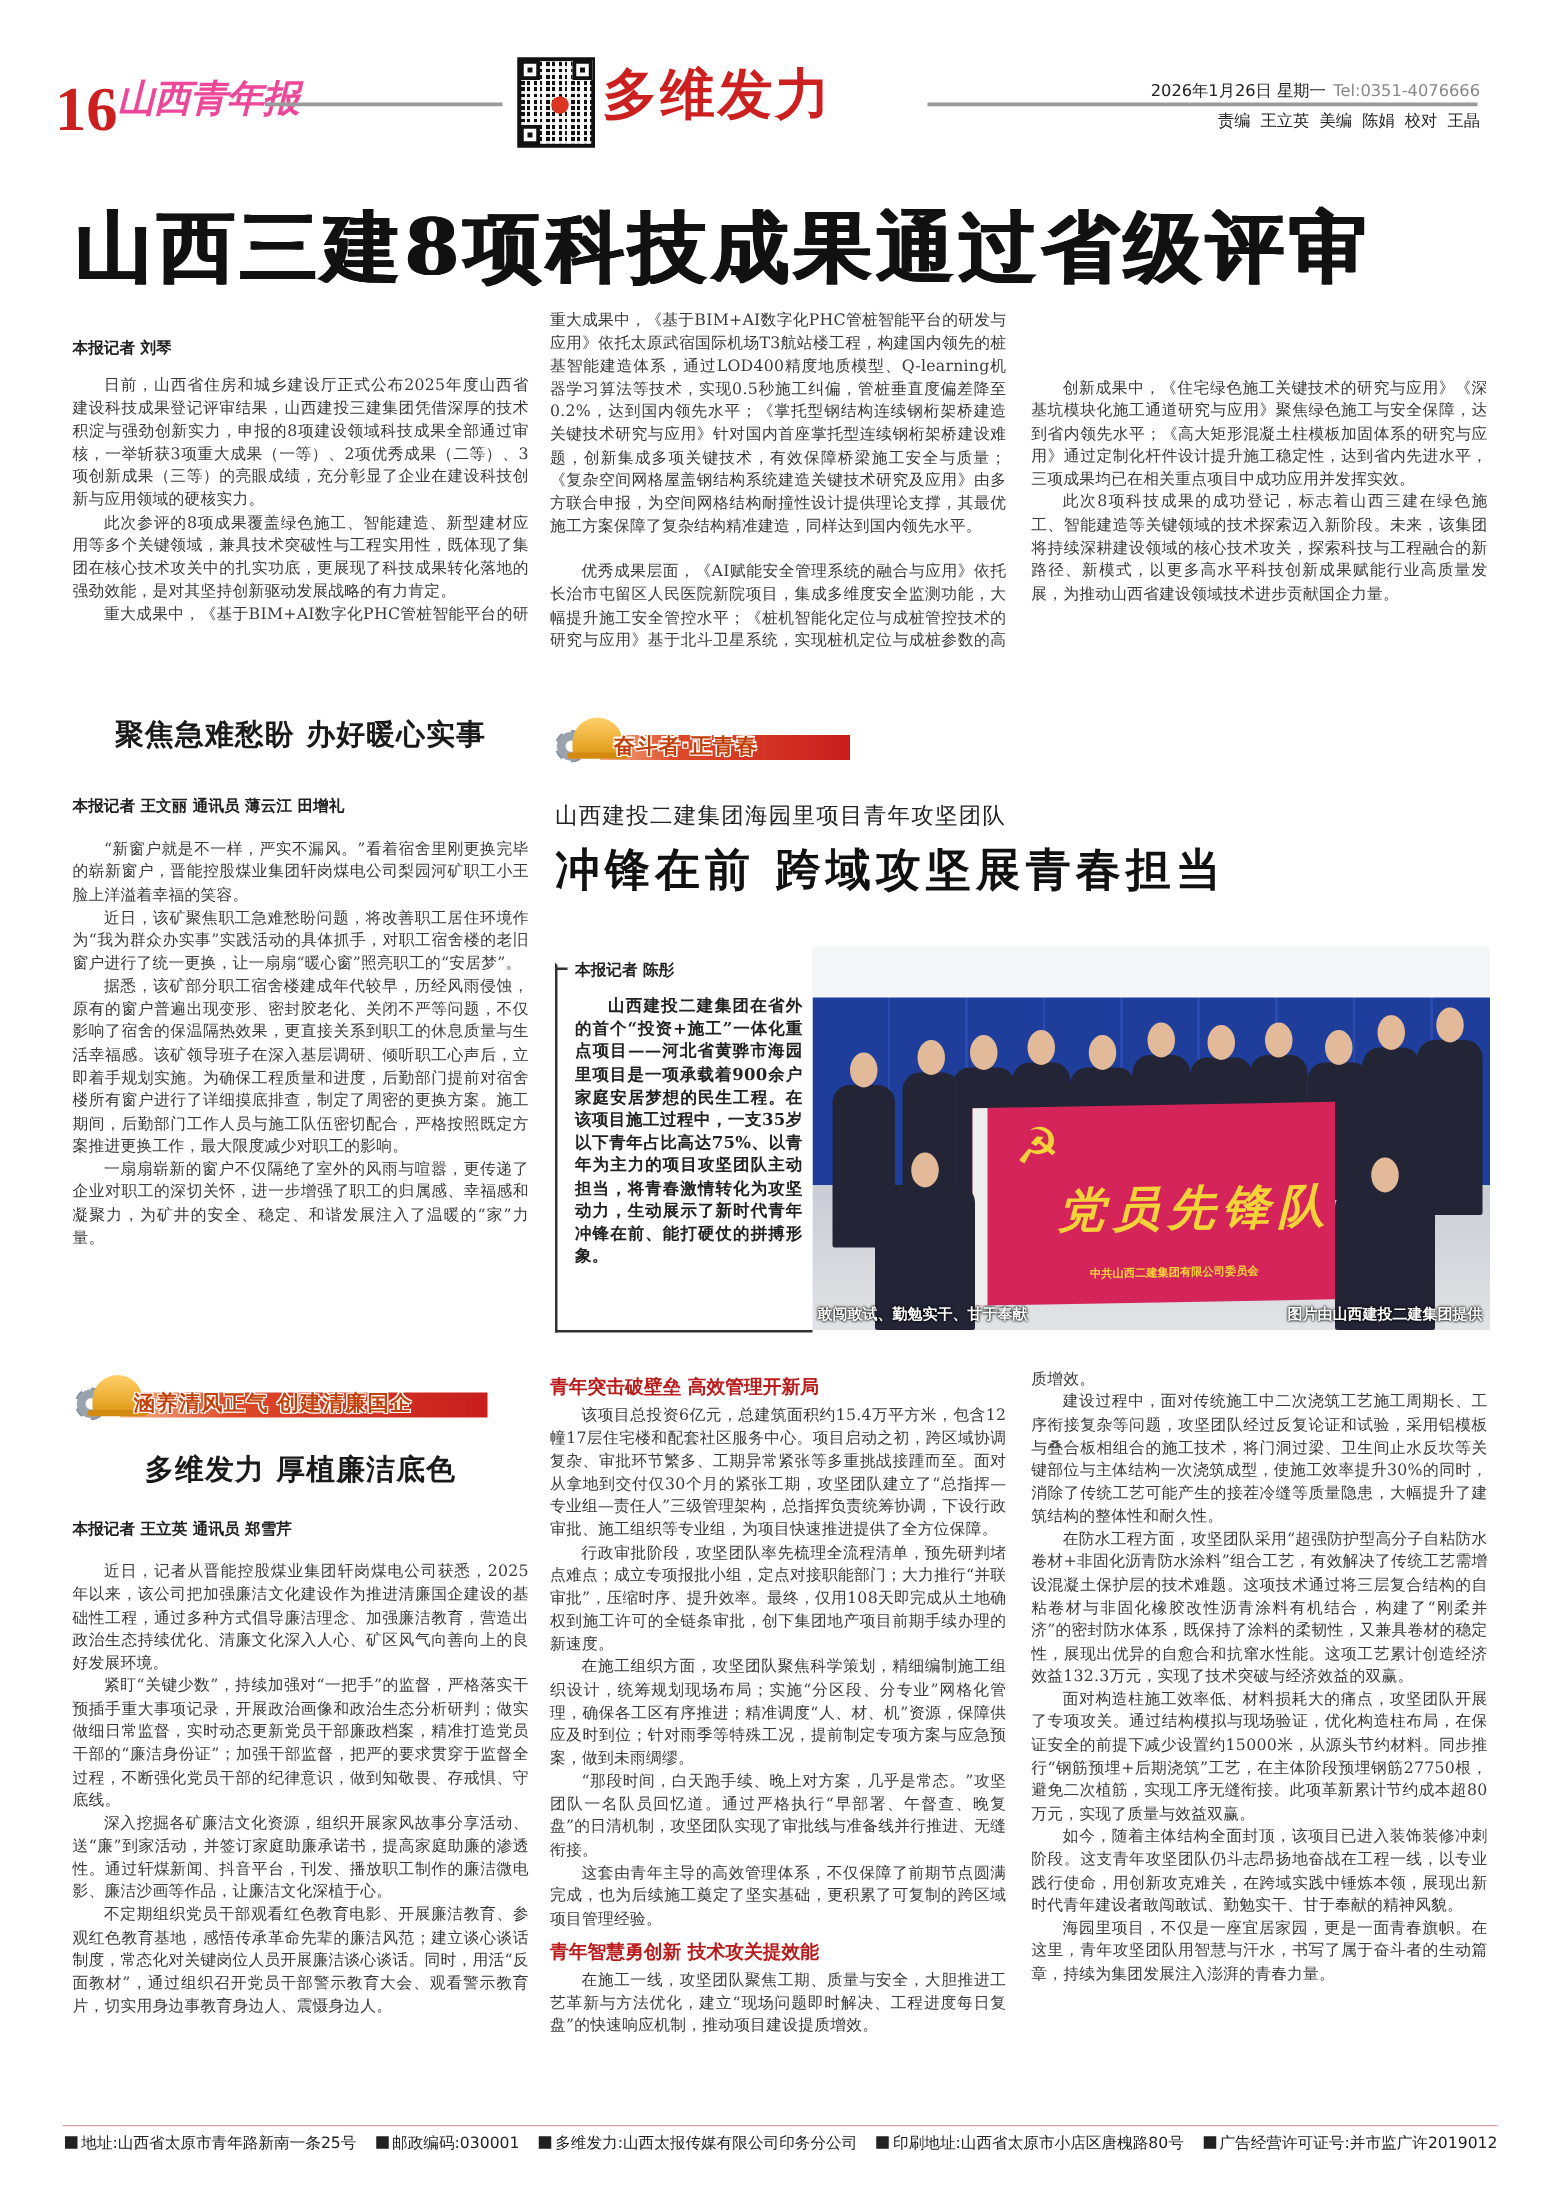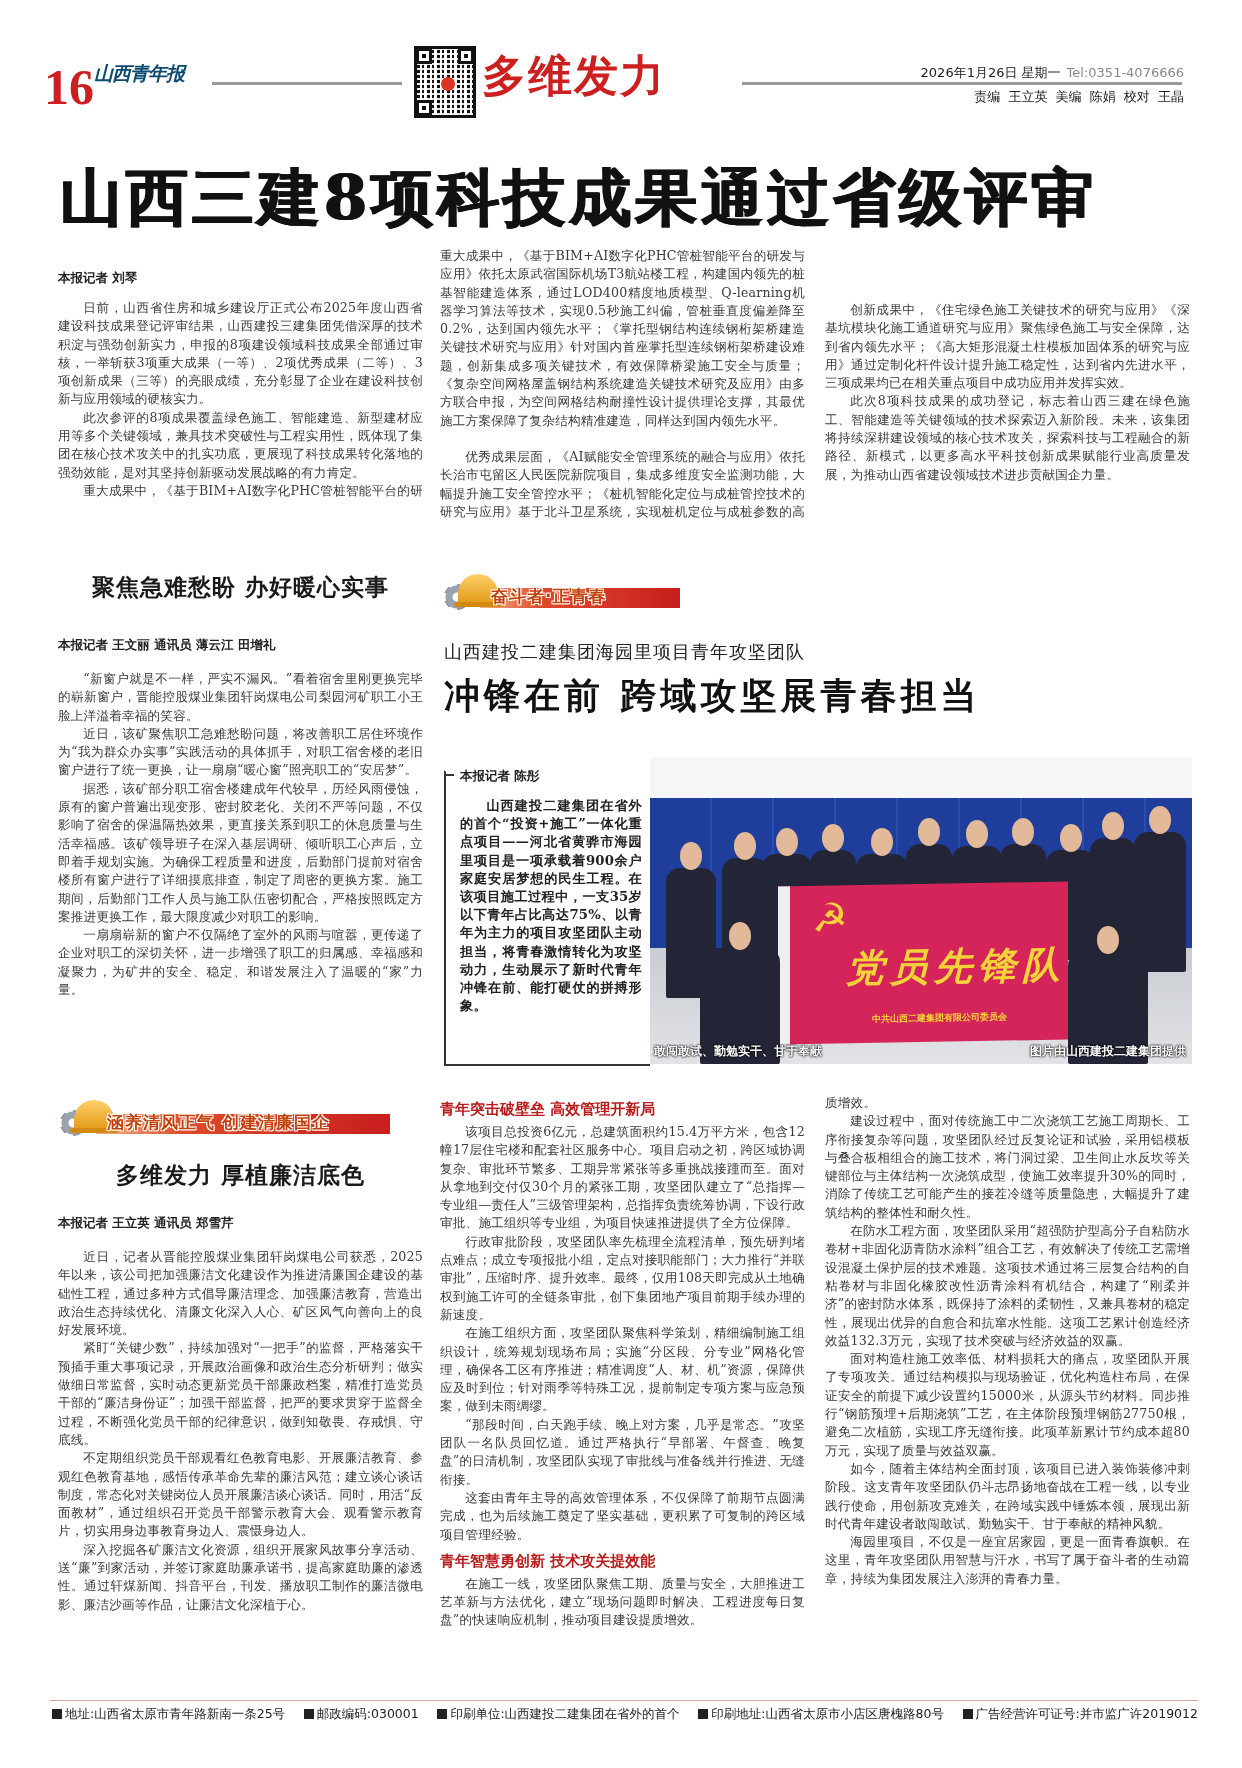--- a/index.html
+++ b/index.html
@@ -2,21 +2,21 @@
 <html><head>
 <meta charset="utf-8">
 <style>
   * { box-sizing: border-box; margin: 0; padding: 0; }
   html, body { width: 1242px; height: 1768px; background: #ffffff; overflow: hidden; }
   body { position: relative; font-family: "DejaVu Serif", "Liberation Serif", serif; color: #222; }
 
   
   .masthead { position: absolute; left: 0; top: 0; width: 1242px; height: 130px; }
   .page-num { position: absolute; left: 44px; top: 62px; font-family: "Liberation Serif", serif; font-weight: bold; font-size: 50px; color: #cc1f1f; line-height: 1; }
-  .paper-name { position: absolute; left: 94px; top: 62px; font-family: "DejaVu Serif", serif; font-style: italic; font-weight: bold; font-size: 19px; color: #0c4a6e; letter-spacing: -1px; line-height: 1.2; }
+  .paper-name { position: absolute; left: 94px; top: 62px; font-family: "DejaVu Serif", serif; font-style: italic; font-weight: bold; font-size: 30px; color: #ec4899; letter-spacing: -1px; line-height: 1.2; }
   .rule-left { position: absolute; left: 212px; top: 82px; width: 190px; height: 3px; background: #9a9a9a; }
   .qr { position: absolute; left: 414px; top: 46px; width: 62px; height: 72px; background:
       repeating-linear-gradient(90deg, #111 0 3px, #fff 3px 5px, #111 5px 7px, #fff 7px 10px),
       #111; position: absolute; border: 3px solid #111; }
   .qr-inner { position:absolute; inset:0; background:
       repeating-linear-gradient(0deg, rgba(255,255,255,.9) 0 2px, transparent 2px 5px); }
   .qr-finder { position: absolute; width: 16px; height: 16px; border: 3px solid #111; background: #fff; }
   .qr-finder::after { content:""; position:absolute; left:3px; top:3px; width:4px; height:4px; background:#111; }
   .qr-dot { position:absolute; left:24px; top:28px; width:14px; height:14px; border-radius:50%; background:#d32; }
   .section-title { position: absolute; left: 482px; top: 52px; font-family: "DejaVu Serif", serif; font-weight: bold; font-size: 44px; color: #cc1f1f; letter-spacing: 2px; line-height: 1.1; }
@@ -121,22 +121,22 @@
   <div class="strip" style="width:294px;"></div>
   <div class="gear"></div>
   <div class="helmet"></div>
   <div class="label">涵养清风正气 创建清廉国企</div>
 </div>
 <div class="col" style="left:58px; top:1160px; width:365px;">
   <h2 class="story-title">多维发力 厚植廉洁底色</h2>
   <div class="byline" style="margin:24px 0 16px;">本报记者 王立英 通讯员 郑雪芹</div>
   <p class="para">近日，记者从晋能控股煤业集团轩岗煤电公司获悉，2025年以来，该公司把加强廉洁文化建设作为推进清廉国企建设的基础性工程，通过多种方式倡导廉洁理念、加强廉洁教育，营造出政治生态持续优化、清廉文化深入人心、矿区风气向善向上的良好发展环境。</p>
   <p class="para">紧盯“关键少数”，持续加强对“一把手”的监督，严格落实干预插手重大事项记录，开展政治画像和政治生态分析研判；做实做细日常监督，实时动态更新党员干部廉政档案，精准打造党员干部的“廉洁身份证”；加强干部监督，把严的要求贯穿于监督全过程，不断强化党员干部的纪律意识，做到知敬畏、存戒惧、守底线。</p>
+  <p class="para">深入挖掘各矿廉洁文化资源，组织开展家风故事分享活动、送“廉”到家活动，并签订家庭助廉承诺书，提高家庭助廉的渗透性。通过轩煤新闻、抖音平台，刊发、播放职工制作的廉洁微电影、廉洁沙画等作品，让廉洁文化深植于心。</p>
   <p class="para">不定期组织党员干部观看红色教育电影、开展廉洁教育、参观红色教育基地，感悟传承革命先辈的廉洁风范；建立谈心谈话制度，常态化对关键岗位人员开展廉洁谈心谈话。同时，用活“反面教材”，通过组织召开党员干部警示教育大会、观看警示教育片，切实用身边事教育身边人、震慑身边人。</p>
-  <p class="para">深入挖掘各矿廉洁文化资源，组织开展家风故事分享活动、送“廉”到家活动，并签订家庭助廉承诺书，提高家庭助廉的渗透性。通过轩煤新闻、抖音平台，刊发、播放职工制作的廉洁微电影、廉洁沙画等作品，让廉洁文化深植于心。</p>
 </div>
 
 <div class="banner" style="left:444px; top:570px; width:240px;">
   <div class="strip" style="width:200px;"></div>
   <div class="gear"></div>
   <div class="helmet"></div>
   <div class="label">奋斗者·正青春</div>
 </div>
 <div class="col" style="left:444px; top:640px; width:750px; font-family:'DejaVu Serif',serif; font-size:18px; color:#222; letter-spacing:1px;">山西建投二建集团海园里项目青年攻坚团队</div>
 <div class="col" style="left:444px; top:672px; width:750px; font-family:'DejaVu Serif',serif; font-weight:bold; font-size:36px; color:#111; letter-spacing:4px; white-space:nowrap;">冲锋在前 跨域攻坚展青春担当</div>
@@ -191,16 +191,16 @@
   <p class="para">在防水工程方面，攻坚团队采用“超强防护型高分子自粘防水卷材+非固化沥青防水涂料”组合工艺，有效解决了传统工艺需增设混凝土保护层的技术难题。这项技术通过将三层复合结构的自粘卷材与非固化橡胶改性沥青涂料有机结合，构建了“刚柔并济”的密封防水体系，既保持了涂料的柔韧性，又兼具卷材的稳定性，展现出优异的自愈合和抗窜水性能。这项工艺累计创造经济效益132.3万元，实现了技术突破与经济效益的双赢。</p>
   <p class="para">面对构造柱施工效率低、材料损耗大的痛点，攻坚团队开展了专项攻关。通过结构模拟与现场验证，优化构造柱布局，在保证安全的前提下减少设置约15000米，从源头节约材料。同步推行“钢筋预埋+后期浇筑”工艺，在主体阶段预埋钢筋27750根，避免二次植筋，实现工序无缝衔接。此项革新累计节约成本超80万元，实现了质量与效益双赢。</p>
   <p class="para">如今，随着主体结构全面封顶，该项目已进入装饰装修冲刺阶段。这支青年攻坚团队仍斗志昂扬地奋战在工程一线，以专业践行使命，用创新攻克难关，在跨域实践中锤炼本领，展现出新时代青年建设者敢闯敢试、勤勉实干、甘于奉献的精神风貌。</p>
   <p class="para">海园里项目，不仅是一座宜居家园，更是一面青春旗帜。在这里，青年攻坚团队用智慧与汗水，书写了属于奋斗者的生动篇章，持续为集团发展注入澎湃的青春力量。</p>
 </div>
 
 <div class="footer-rule"></div>
 <footer class="footer">
   <span><i class="sq"></i><span>地址:山西省太原市青年路新南一条25号</span></span>
   <span><i class="sq"></i><span>邮政编码:030001</span></span>
-  <span><i class="sq"></i><span>印刷单位:山西建投二建集团在省外的首个</span></span>
+  <span><i class="sq"></i><span>多维发力:山西太报传媒有限公司印务分公司</span></span>
   <span><i class="sq"></i><span>印刷地址:山西省太原市小店区唐槐路80号</span></span>
   <span><i class="sq"></i><span>广告经营许可证号:并市监广许2019012</span></span>
 </footer>
 
 </body></html>

